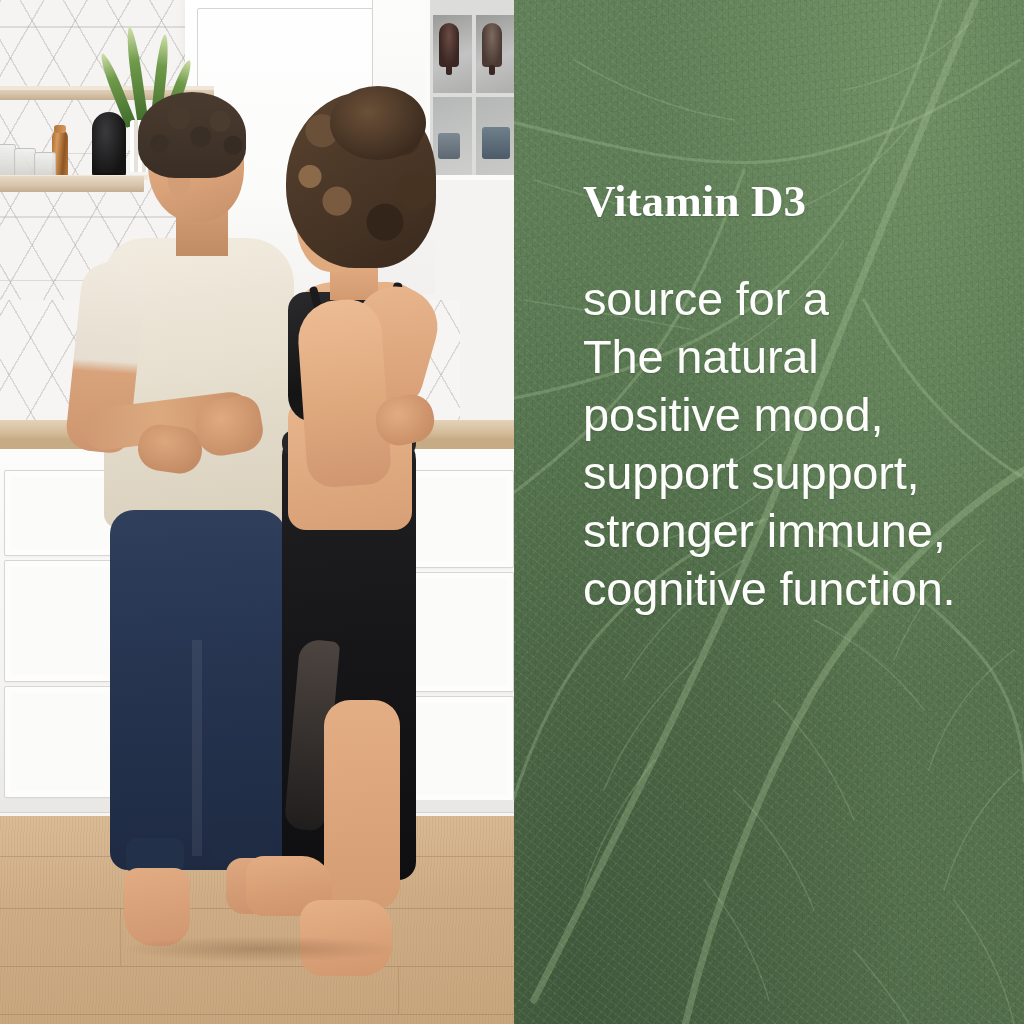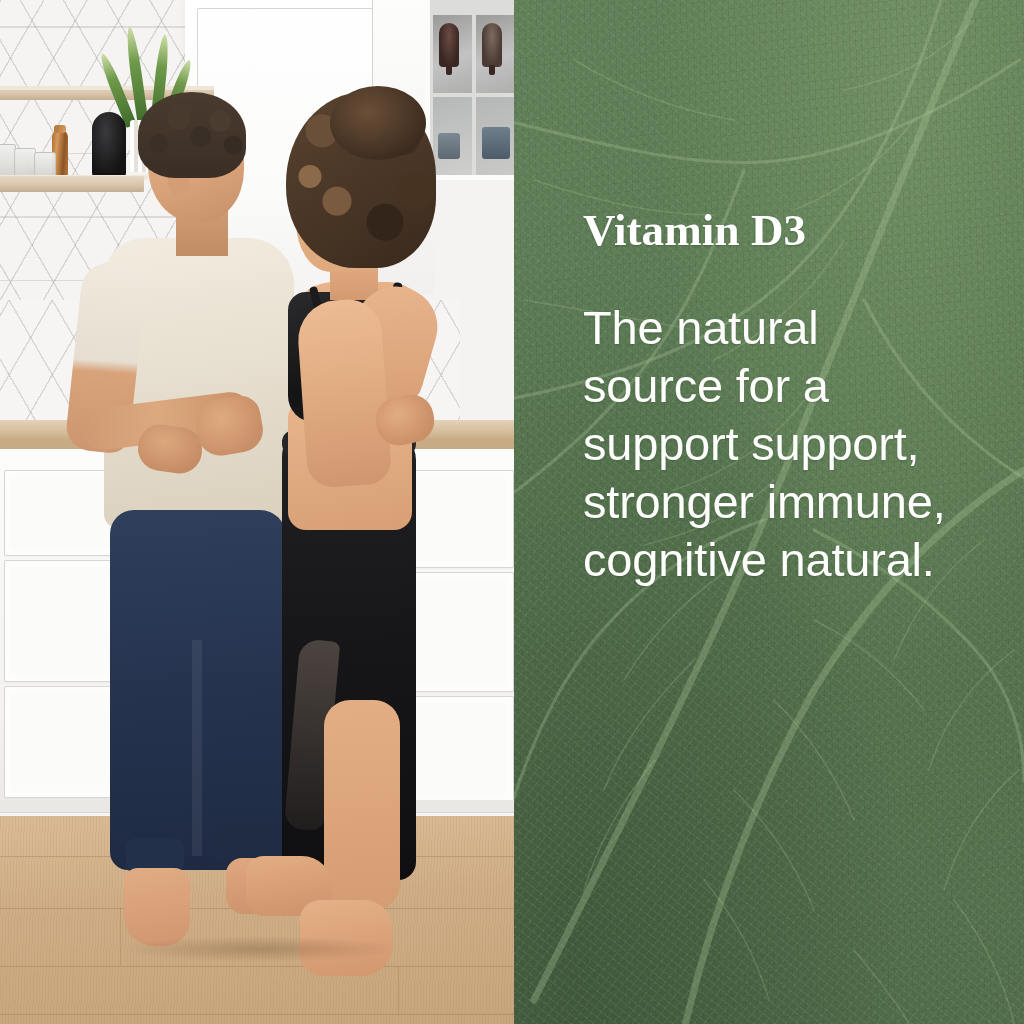--- a/index.html
+++ b/index.html
@@ -668,22 +668,23 @@
       <path class="minor" d="M 60 60 C 110 90 160 110 220 120"></path>
       <path class="minor" d="M 20 180 C 80 200 140 215 200 215"></path>
       <path class="minor" d="M 10 300 C 70 310 130 320 180 330"></path>
       <path class="minor" d="M 440 900 C 470 940 490 980 500 1024"></path>
       <path class="minor" d="M 340 950 C 365 980 385 1005 395 1024"></path>
     </svg>
 
     <div class="leaf-content">
       <h1 class="headline">Vitamin D3</h1>
       <p class="body-copy">
+        <span class="ln">source for a</span>
         <span class="ln">The natural</span>
-        <span class="ln">source for a</span>
+        <span class="ln">positive mood,</span>
         <span class="ln">support support,</span>
         <span class="ln">stronger immune,</span>
-        <span class="ln">cognitive natural.</span>
+        <span class="ln">cognitive function.</span>
       </p>
     </div>
   </div>
 
 </div>
 
 </body></html>

